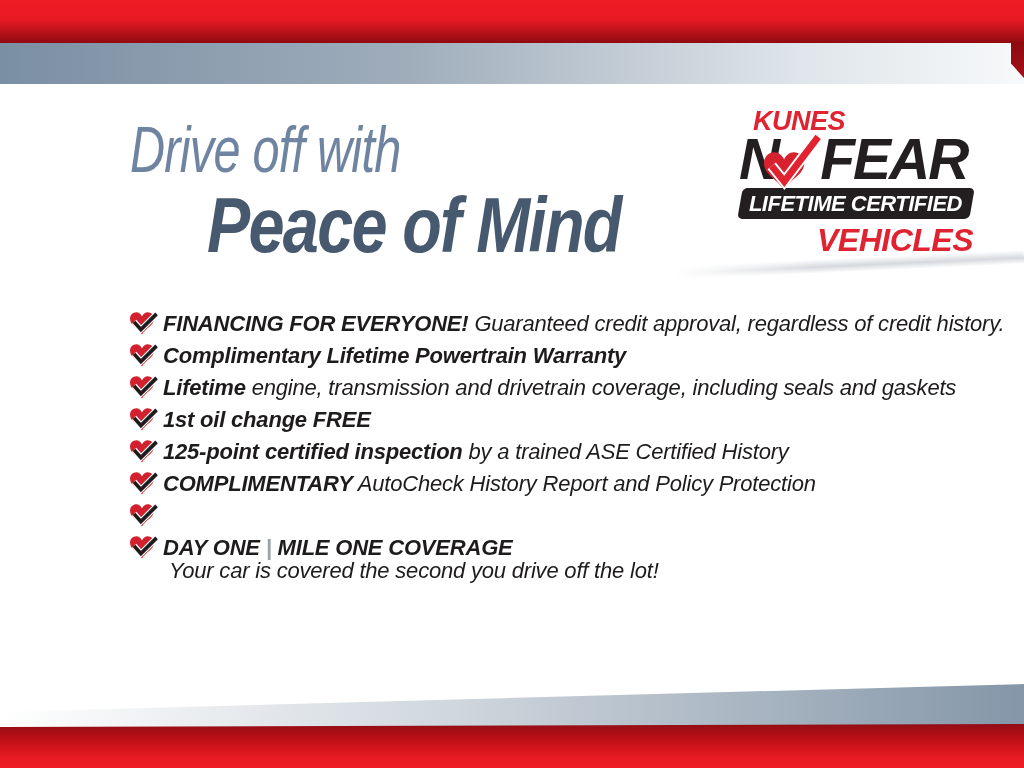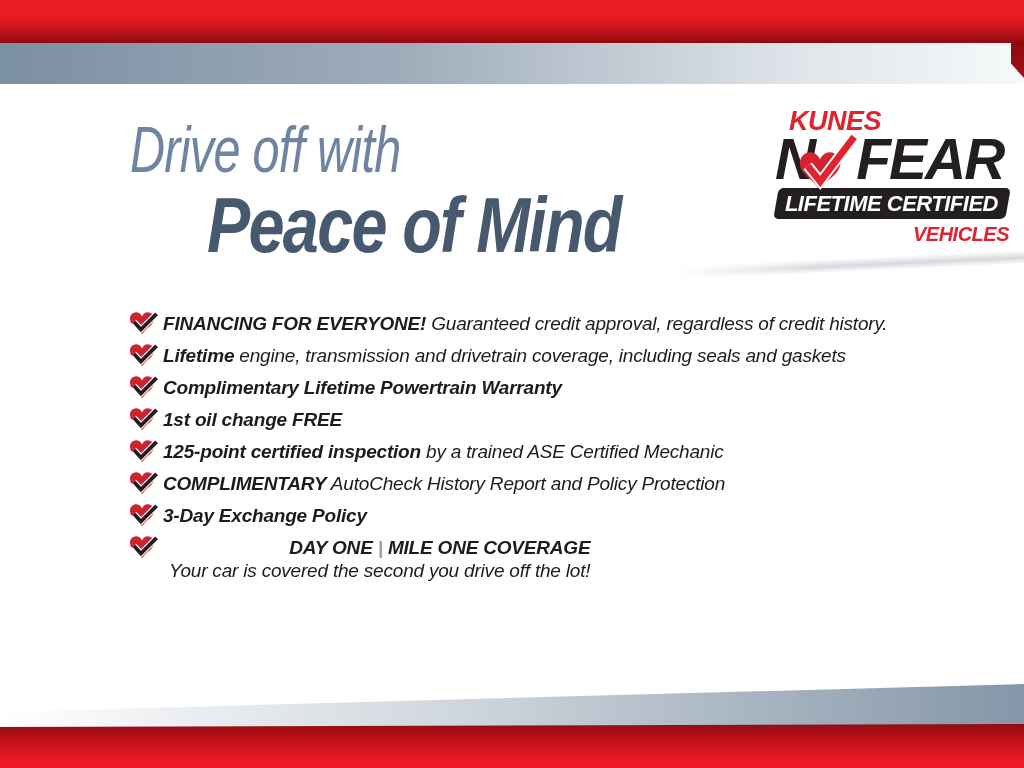--- a/index.html
+++ b/index.html
@@ -31,21 +31,21 @@
     transform:scaleX(.76);transform-origin:left top;
   }
   .headline-line2{
     position:absolute;left:207px;top:186px;
     font-size:78px;font-style:italic;font-weight:700;line-height:1;
     letter-spacing:-2px;color:#47596e;white-space:nowrap;
     transform:scaleX(.83);transform-origin:left top;
     text-shadow:0 1px 1px rgba(255,255,255,.4);
   }
   
-  .logo{position:absolute;left:775px;top:108px;width:240px;height:140px;}
+  .logo{position:absolute;left:739px;top:108px;width:240px;height:140px;}
   .logo-kunes{
     position:absolute;left:14px;top:0;
     font-size:27px;font-weight:700;font-style:italic;color:#e02330;
     letter-spacing:-0.5px;line-height:1;
   }
   .logo-nofear{
     position:absolute;left:0;top:22px;height:58px;
     display:flex;align-items:flex-end;
   }
   .logo-n,.logo-fear{
@@ -63,38 +63,38 @@
     transform:skewX(-10deg);
     display:flex;align-items:center;justify-content:center;
   }
   .logo-bar-text{
     transform:skewX(10deg);
     font-size:22px;font-weight:700;font-style:italic;color:#ffffff;
     letter-spacing:-0.5px;white-space:nowrap;
   }
   .logo-vehicles{
     position:absolute;right:6px;top:116px;
-    font-size:20px;font-weight:700;font-style:italic;color:#e02330;
+    font-size:32px;font-weight:700;font-style:italic;color:#e02330;
     letter-spacing:-0.5px;line-height:1;
   }
   .logo-shadow{
     position:absolute;right:0;top:250px;width:350px;height:14px;
     background:linear-gradient(to bottom,rgba(145,155,168,0) 0%,rgba(145,155,168,.38) 55%,rgba(145,155,168,0) 100%);
     transform:rotate(-2.6deg);transform-origin:right center;
     -webkit-mask-image:linear-gradient(to right,transparent,#000 40%);
     mask-image:linear-gradient(to right,transparent,#000 40%);
   }
   
   .benefits{position:absolute;left:130px;top:311px;width:810px;}
   .benefit{display:flex;align-items:flex-start;margin-bottom:7px;}
   .bicon{flex:0 0 33px;width:33px;height:25px;}
   .bicon svg{display:block;width:29px;height:25px;overflow:visible;}
   .btext{
-    font-size:19px;font-style:italic;line-height:25px;
-    color:#1e1b1c;letter-spacing:-0.2px;white-space:nowrap;text-align:right;
+    font-size:22px;font-style:italic;line-height:25px;
+    color:#1e1b1c;letter-spacing:-0.2px;white-space:nowrap;
   }
   .seg-b{font-weight:700;}
   .seg-r{font-weight:400;}
   .seg-sep{font-weight:700;color:#9aa2aa;}
   .sub{font-weight:400;line-height:21px;margin-left:6px;}
   
   .bottom-stripe{
     position:absolute;left:0;top:684px;width:1024px;height:44px;
     background:linear-gradient(to right,#ffffff 0%,#cfd6dd 45%,#8496a8 100%);
     clip-path:polygon(0 28px,100% 0,100% 41px,0 43px);
@@ -147,71 +147,70 @@
     <span class="btext"><span class="seg-b">FINANCING FOR EVERYONE!</span><span class="seg-r"> Guaranteed credit approval, regardless of credit history.</span></span>
   </div>
     <div class="benefit">
     <span class="bicon">
       <svg viewBox="0 0 36 30" xmlns="http://www.w3.org/2000/svg">
         <path d="M23.6,0c-3.4,0-6.3,2.7-7.6,5.6C14.7,2.7,11.8,0,8.4,0C3.8,0,0,3.8,0,8.4c0,9.4,9.5,11.9,16,21.2c6.1-9.3,16-12.1,16-21.2C32,3.8,28.2,0,23.6,0z" transform="translate(0,1) scale(0.93)" fill="#d1202f"></path>
         <polyline points="5,13 13.5,22.5 33,3" fill="none" stroke="#ffffff" stroke-width="7.5" stroke-linecap="butt"></polyline>
         <polyline points="5,13 13.5,22.5 33,3" fill="none" stroke="#1e1b1c" stroke-width="4.6" stroke-linecap="butt"></polyline>
       </svg>
     </span>
+    <span class="btext"><span class="seg-b">Complimentary Lifetime Powertrain Warranty</span></span>
+  </div>
+    <div class="benefit">
+    <span class="bicon">
+      <svg viewBox="0 0 36 30" xmlns="http://www.w3.org/2000/svg">
+        <path d="M23.6,0c-3.4,0-6.3,2.7-7.6,5.6C14.7,2.7,11.8,0,8.4,0C3.8,0,0,3.8,0,8.4c0,9.4,9.5,11.9,16,21.2c6.1-9.3,16-12.1,16-21.2C32,3.8,28.2,0,23.6,0z" transform="translate(0,1) scale(0.93)" fill="#d1202f"></path>
+        <polyline points="5,13 13.5,22.5 33,3" fill="none" stroke="#ffffff" stroke-width="7.5" stroke-linecap="butt"></polyline>
+        <polyline points="5,13 13.5,22.5 33,3" fill="none" stroke="#1e1b1c" stroke-width="4.6" stroke-linecap="butt"></polyline>
+      </svg>
+    </span>
     <span class="btext"><span class="seg-b">Lifetime</span><span class="seg-r"> engine, transmission and drivetrain coverage, including seals and gaskets</span></span>
   </div>
     <div class="benefit">
     <span class="bicon">
       <svg viewBox="0 0 36 30" xmlns="http://www.w3.org/2000/svg">
         <path d="M23.6,0c-3.4,0-6.3,2.7-7.6,5.6C14.7,2.7,11.8,0,8.4,0C3.8,0,0,3.8,0,8.4c0,9.4,9.5,11.9,16,21.2c6.1-9.3,16-12.1,16-21.2C32,3.8,28.2,0,23.6,0z" transform="translate(0,1) scale(0.93)" fill="#d1202f"></path>
         <polyline points="5,13 13.5,22.5 33,3" fill="none" stroke="#ffffff" stroke-width="7.5" stroke-linecap="butt"></polyline>
         <polyline points="5,13 13.5,22.5 33,3" fill="none" stroke="#1e1b1c" stroke-width="4.6" stroke-linecap="butt"></polyline>
       </svg>
     </span>
-    <span class="btext"><span class="seg-b">Complimentary Lifetime Powertrain Warranty</span></span>
-  </div>
-    <div class="benefit">
-    <span class="bicon">
-      <svg viewBox="0 0 36 30" xmlns="http://www.w3.org/2000/svg">
-        <path d="M23.6,0c-3.4,0-6.3,2.7-7.6,5.6C14.7,2.7,11.8,0,8.4,0C3.8,0,0,3.8,0,8.4c0,9.4,9.5,11.9,16,21.2c6.1-9.3,16-12.1,16-21.2C32,3.8,28.2,0,23.6,0z" transform="translate(0,1) scale(0.93)" fill="#d1202f"></path>
-        <polyline points="5,13 13.5,22.5 33,3" fill="none" stroke="#ffffff" stroke-width="7.5" stroke-linecap="butt"></polyline>
-        <polyline points="5,13 13.5,22.5 33,3" fill="none" stroke="#1e1b1c" stroke-width="4.6" stroke-linecap="butt"></polyline>
-      </svg>
-    </span>
     <span class="btext"><span class="seg-b">1st oil change FREE</span></span>
   </div>
     <div class="benefit">
     <span class="bicon">
       <svg viewBox="0 0 36 30" xmlns="http://www.w3.org/2000/svg">
         <path d="M23.6,0c-3.4,0-6.3,2.7-7.6,5.6C14.7,2.7,11.8,0,8.4,0C3.8,0,0,3.8,0,8.4c0,9.4,9.5,11.9,16,21.2c6.1-9.3,16-12.1,16-21.2C32,3.8,28.2,0,23.6,0z" transform="translate(0,1) scale(0.93)" fill="#d1202f"></path>
         <polyline points="5,13 13.5,22.5 33,3" fill="none" stroke="#ffffff" stroke-width="7.5" stroke-linecap="butt"></polyline>
         <polyline points="5,13 13.5,22.5 33,3" fill="none" stroke="#1e1b1c" stroke-width="4.6" stroke-linecap="butt"></polyline>
       </svg>
     </span>
-    <span class="btext"><span class="seg-b">125-point certified inspection</span><span class="seg-r"> by a trained ASE Certified Mechanic</span></span>
+    <span class="btext"><span class="seg-b">125-point certified inspection</span><span class="seg-r"> by a trained ASE Certified History</span></span>
   </div>
     <div class="benefit">
     <span class="bicon">
       <svg viewBox="0 0 36 30" xmlns="http://www.w3.org/2000/svg">
         <path d="M23.6,0c-3.4,0-6.3,2.7-7.6,5.6C14.7,2.7,11.8,0,8.4,0C3.8,0,0,3.8,0,8.4c0,9.4,9.5,11.9,16,21.2c6.1-9.3,16-12.1,16-21.2C32,3.8,28.2,0,23.6,0z" transform="translate(0,1) scale(0.93)" fill="#d1202f"></path>
         <polyline points="5,13 13.5,22.5 33,3" fill="none" stroke="#ffffff" stroke-width="7.5" stroke-linecap="butt"></polyline>
         <polyline points="5,13 13.5,22.5 33,3" fill="none" stroke="#1e1b1c" stroke-width="4.6" stroke-linecap="butt"></polyline>
       </svg>
     </span>
     <span class="btext"><span class="seg-b">COMPLIMENTARY</span><span class="seg-r"> AutoCheck History Report and Policy Protection</span></span>
   </div>
     <div class="benefit">
     <span class="bicon">
       <svg viewBox="0 0 36 30" xmlns="http://www.w3.org/2000/svg">
         <path d="M23.6,0c-3.4,0-6.3,2.7-7.6,5.6C14.7,2.7,11.8,0,8.4,0C3.8,0,0,3.8,0,8.4c0,9.4,9.5,11.9,16,21.2c6.1-9.3,16-12.1,16-21.2C32,3.8,28.2,0,23.6,0z" transform="translate(0,1) scale(0.93)" fill="#d1202f"></path>
         <polyline points="5,13 13.5,22.5 33,3" fill="none" stroke="#ffffff" stroke-width="7.5" stroke-linecap="butt"></polyline>
         <polyline points="5,13 13.5,22.5 33,3" fill="none" stroke="#1e1b1c" stroke-width="4.6" stroke-linecap="butt"></polyline>
       </svg>
     </span>
-    <span class="btext"><span class="seg-b">3-Day Exchange Policy</span></span>
   </div>
     <div class="benefit">
     <span class="bicon">
       <svg viewBox="0 0 36 30" xmlns="http://www.w3.org/2000/svg">
         <path d="M23.6,0c-3.4,0-6.3,2.7-7.6,5.6C14.7,2.7,11.8,0,8.4,0C3.8,0,0,3.8,0,8.4c0,9.4,9.5,11.9,16,21.2c6.1-9.3,16-12.1,16-21.2C32,3.8,28.2,0,23.6,0z" transform="translate(0,1) scale(0.93)" fill="#d1202f"></path>
         <polyline points="5,13 13.5,22.5 33,3" fill="none" stroke="#ffffff" stroke-width="7.5" stroke-linecap="butt"></polyline>
         <polyline points="5,13 13.5,22.5 33,3" fill="none" stroke="#1e1b1c" stroke-width="4.6" stroke-linecap="butt"></polyline>
       </svg>
     </span>
     <span class="btext"><span class="seg-b">DAY ONE</span><span class="seg-sep"> | </span><span class="seg-b">MILE ONE COVERAGE</span><div class="sub">Your car is covered the second you drive off the lot!</div></span>

